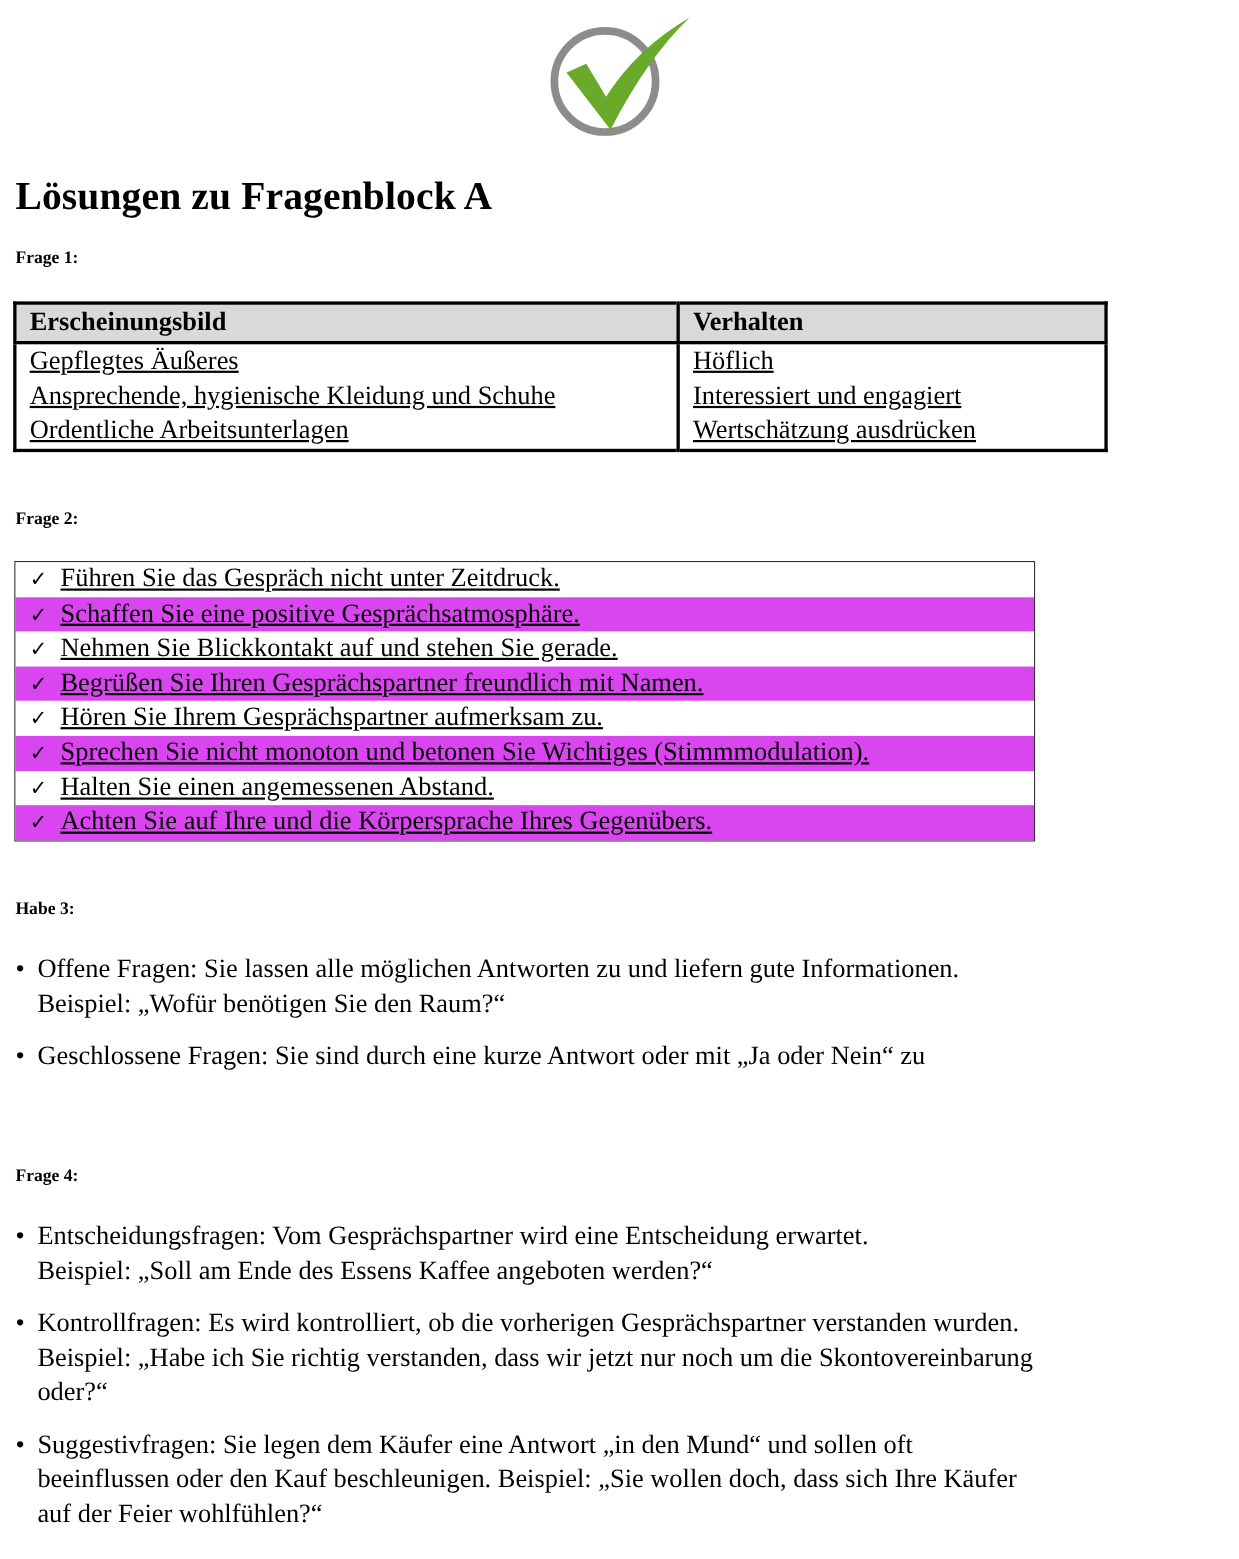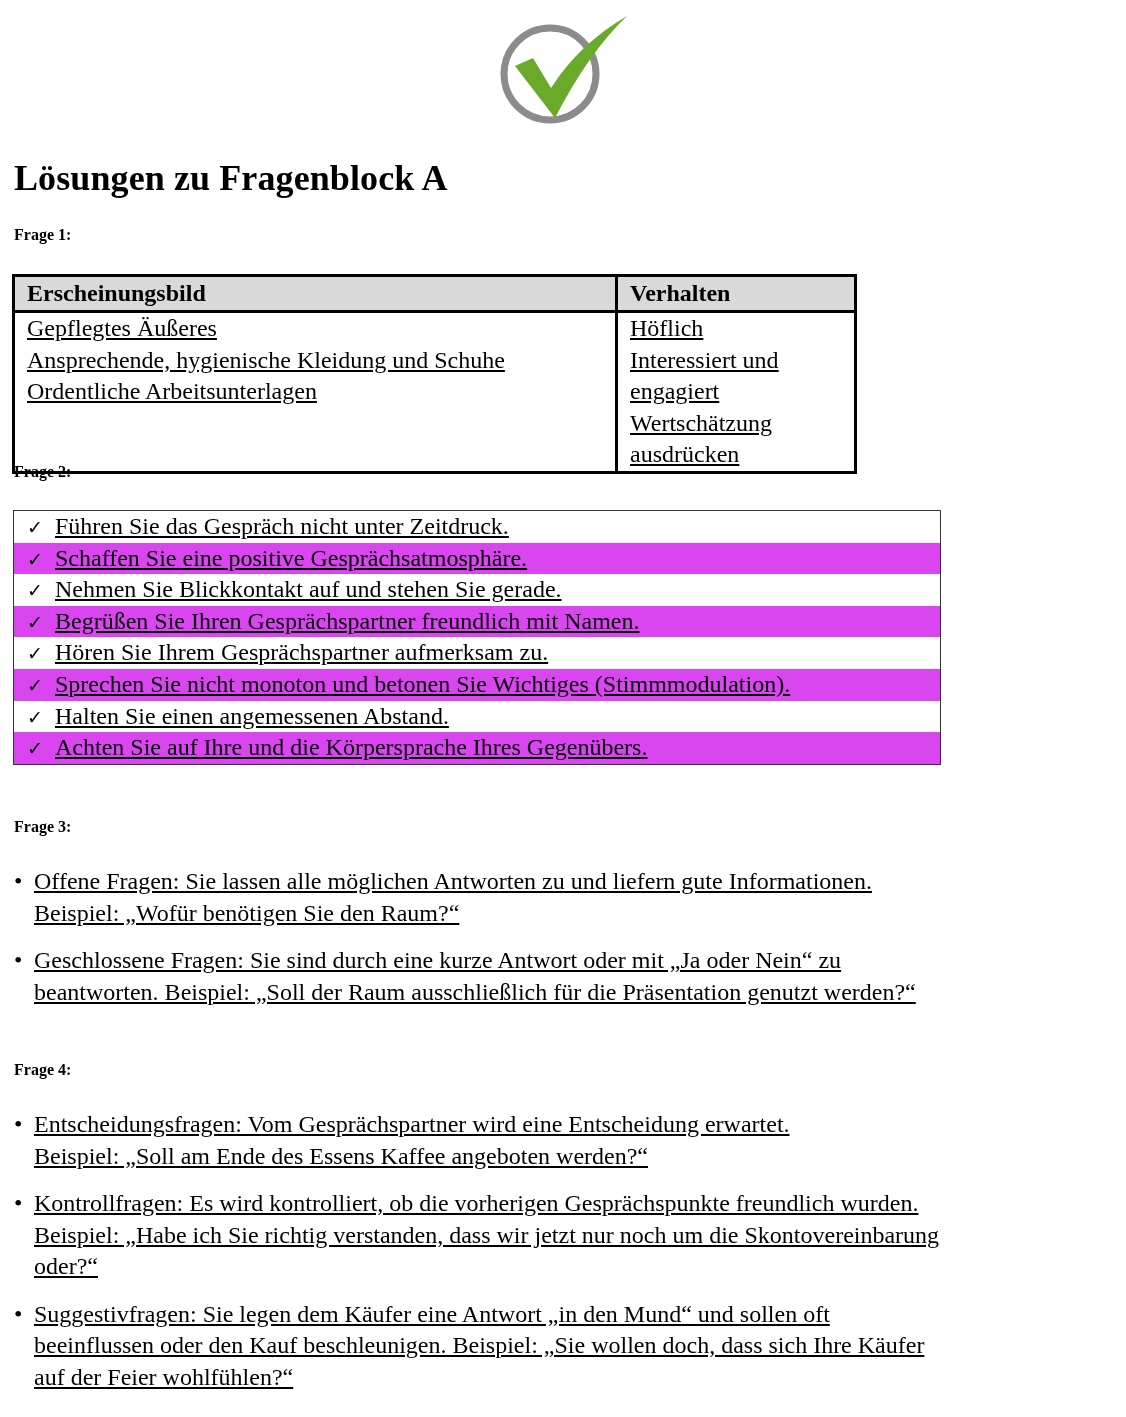--- a/index.html
+++ b/index.html
@@ -6,21 +6,21 @@
   body {
     width: 1126px; height: 1417px; position: relative; overflow: hidden;
     font-family: "Liberation Serif", "DejaVu Serif", serif; color: #000;
   }
   .logo { position: absolute; left: 497px; top: 14px; width: 132px; height: 112px; }
   .h1 { position: absolute; left: 14px; top: 157px; font-size: 36px; font-weight: bold; letter-spacing: 0.1px; }
   .h2 { position: absolute; left: 14px; font-size: 16px; font-weight: bold; }
   .q1 { top: 226px; } .q2 { top: 463px; } .q3 { top: 818px; } .q4 { top: 1061px; }
 
   table.t1 {
-    position: absolute; left: 12px; top: 274px; width: 845px;
+    position: absolute; left: 12px; top: 274px; width: 995px;
     border-collapse: collapse; border: 3px solid #000; font-size: 24px;
   }
   table.t1 th {
     background: #d9d9d9; text-align: left; font-weight: bold;
     padding: 0 12px; height: 33px; border-bottom: 3px solid #000; line-height: 33px;
   }
   table.t1 td { padding: 0 12px; vertical-align: top; line-height: 31.5px; text-decoration: underline; }
   table.t1 .c1 { width: 576px; border-right: 3px solid #000; }
   table.t1 .cell-line { display: block; }
 
@@ -28,21 +28,21 @@
     position: absolute; left: 13px; top: 510px; width: 926px;
     border: 1px solid #333; font-size: 24px; text-decoration: underline;
   }
   .check-row { height: 31.6px; line-height: 31.6px; padding-left: 13px; white-space: nowrap; }
   .check-row.shaded { background: #d946ef; }
   .check-mark { display: inline-block; width: 28px; font-family: "DejaVu Sans", sans-serif; font-size: 19px; }
 
   .blist { position: absolute; left: 14px; font-size: 24px; line-height: 31.5px; }
   .bitem { position: relative; padding-left: 20px; margin-bottom: 16px; width: 1060px; }
   .bullet { position: absolute; left: 0; top: 0; }
-  .bline { display: block; text-decoration: underline; }
+  .bline { display: block; }
   .b3 { top: 866px; } .b4 { top: 1109px; }
 </style>
 </head>
 <body>
 
 <div class="logo">
   <svg width="132" height="112" viewBox="0 0 132 112">
     <circle cx="53" cy="60" r="46" fill="none" stroke="#8c8c8c" stroke-width="7"></circle>
     <path d="M18 52 L36 44 L54 74 Q82 30 130 2 Q92 38 58 104 Z" fill="#6aaa2a"></path>
   </svg>
@@ -77,44 +77,43 @@
   <div class="check-row"><span class="check-mark">✓</span><span>Führen Sie das Gespräch nicht unter Zeitdruck.</span></div>
   <div class="check-row shaded"><span class="check-mark">✓</span><span>Schaffen Sie eine positive Gesprächsatmosphäre.</span></div>
   <div class="check-row"><span class="check-mark">✓</span><span>Nehmen Sie Blickkontakt auf und stehen Sie gerade.</span></div>
   <div class="check-row shaded"><span class="check-mark">✓</span><span>Begrüßen Sie Ihren Gesprächspartner freundlich mit Namen.</span></div>
   <div class="check-row"><span class="check-mark">✓</span><span>Hören Sie Ihrem Gesprächspartner aufmerksam zu.</span></div>
   <div class="check-row shaded"><span class="check-mark">✓</span><span>Sprechen Sie nicht monoton und betonen Sie Wichtiges (Stimmmodulation).</span></div>
   <div class="check-row"><span class="check-mark">✓</span><span>Halten Sie einen angemessenen Abstand.</span></div>
   <div class="check-row shaded"><span class="check-mark">✓</span><span>Achten Sie auf Ihre und die Körpersprache Ihres Gegenübers.</span></div>
 </div>
 
-<div class="h2 q3">Frage 3:</div>
+<div class="h2 q3">Habe 3:</div>
 <div class="blist b3">
   <div class="bitem">
     <span class="bullet">•</span>
     <span class="bline">Offene Fragen: Sie lassen alle möglichen Antworten zu und liefern gute Informationen.</span>
     <span class="bline">Beispiel: „Wofür benötigen Sie den Raum?“</span>
   </div>
   <div class="bitem">
     <span class="bullet">•</span>
     <span class="bline">Geschlossene Fragen: Sie sind durch eine kurze Antwort oder mit „Ja oder Nein“ zu</span>
-    <span class="bline">beantworten. Beispiel: „Soll der Raum ausschließlich für die Präsentation genutzt werden?“</span>
   </div>
 </div>
 
 <div class="h2 q4">Frage 4:</div>
 <div class="blist b4">
   <div class="bitem">
     <span class="bullet">•</span>
     <span class="bline">Entscheidungsfragen: Vom Gesprächspartner wird eine Entscheidung erwartet.</span>
     <span class="bline">Beispiel: „Soll am Ende des Essens Kaffee angeboten werden?“</span>
   </div>
   <div class="bitem">
     <span class="bullet">•</span>
-    <span class="bline">Kontrollfragen: Es wird kontrolliert, ob die vorherigen Gesprächspunkte freundlich wurden.</span>
+    <span class="bline">Kontrollfragen: Es wird kontrolliert, ob die vorherigen Gesprächspartner verstanden wurden.</span>
     <span class="bline">Beispiel: „Habe ich Sie richtig verstanden, dass wir jetzt nur noch um die Skontovereinbarung</span>
     <span class="bline">oder?“</span>
   </div>
   <div class="bitem">
     <span class="bullet">•</span>
     <span class="bline">Suggestivfragen: Sie legen dem Käufer eine Antwort „in den Mund“ und sollen oft</span>
     <span class="bline">beeinflussen oder den Kauf beschleunigen. Beispiel: „Sie wollen doch, dass sich Ihre Käufer</span>
     <span class="bline">auf der Feier wohlfühlen?“</span>
   </div>
 </div>

